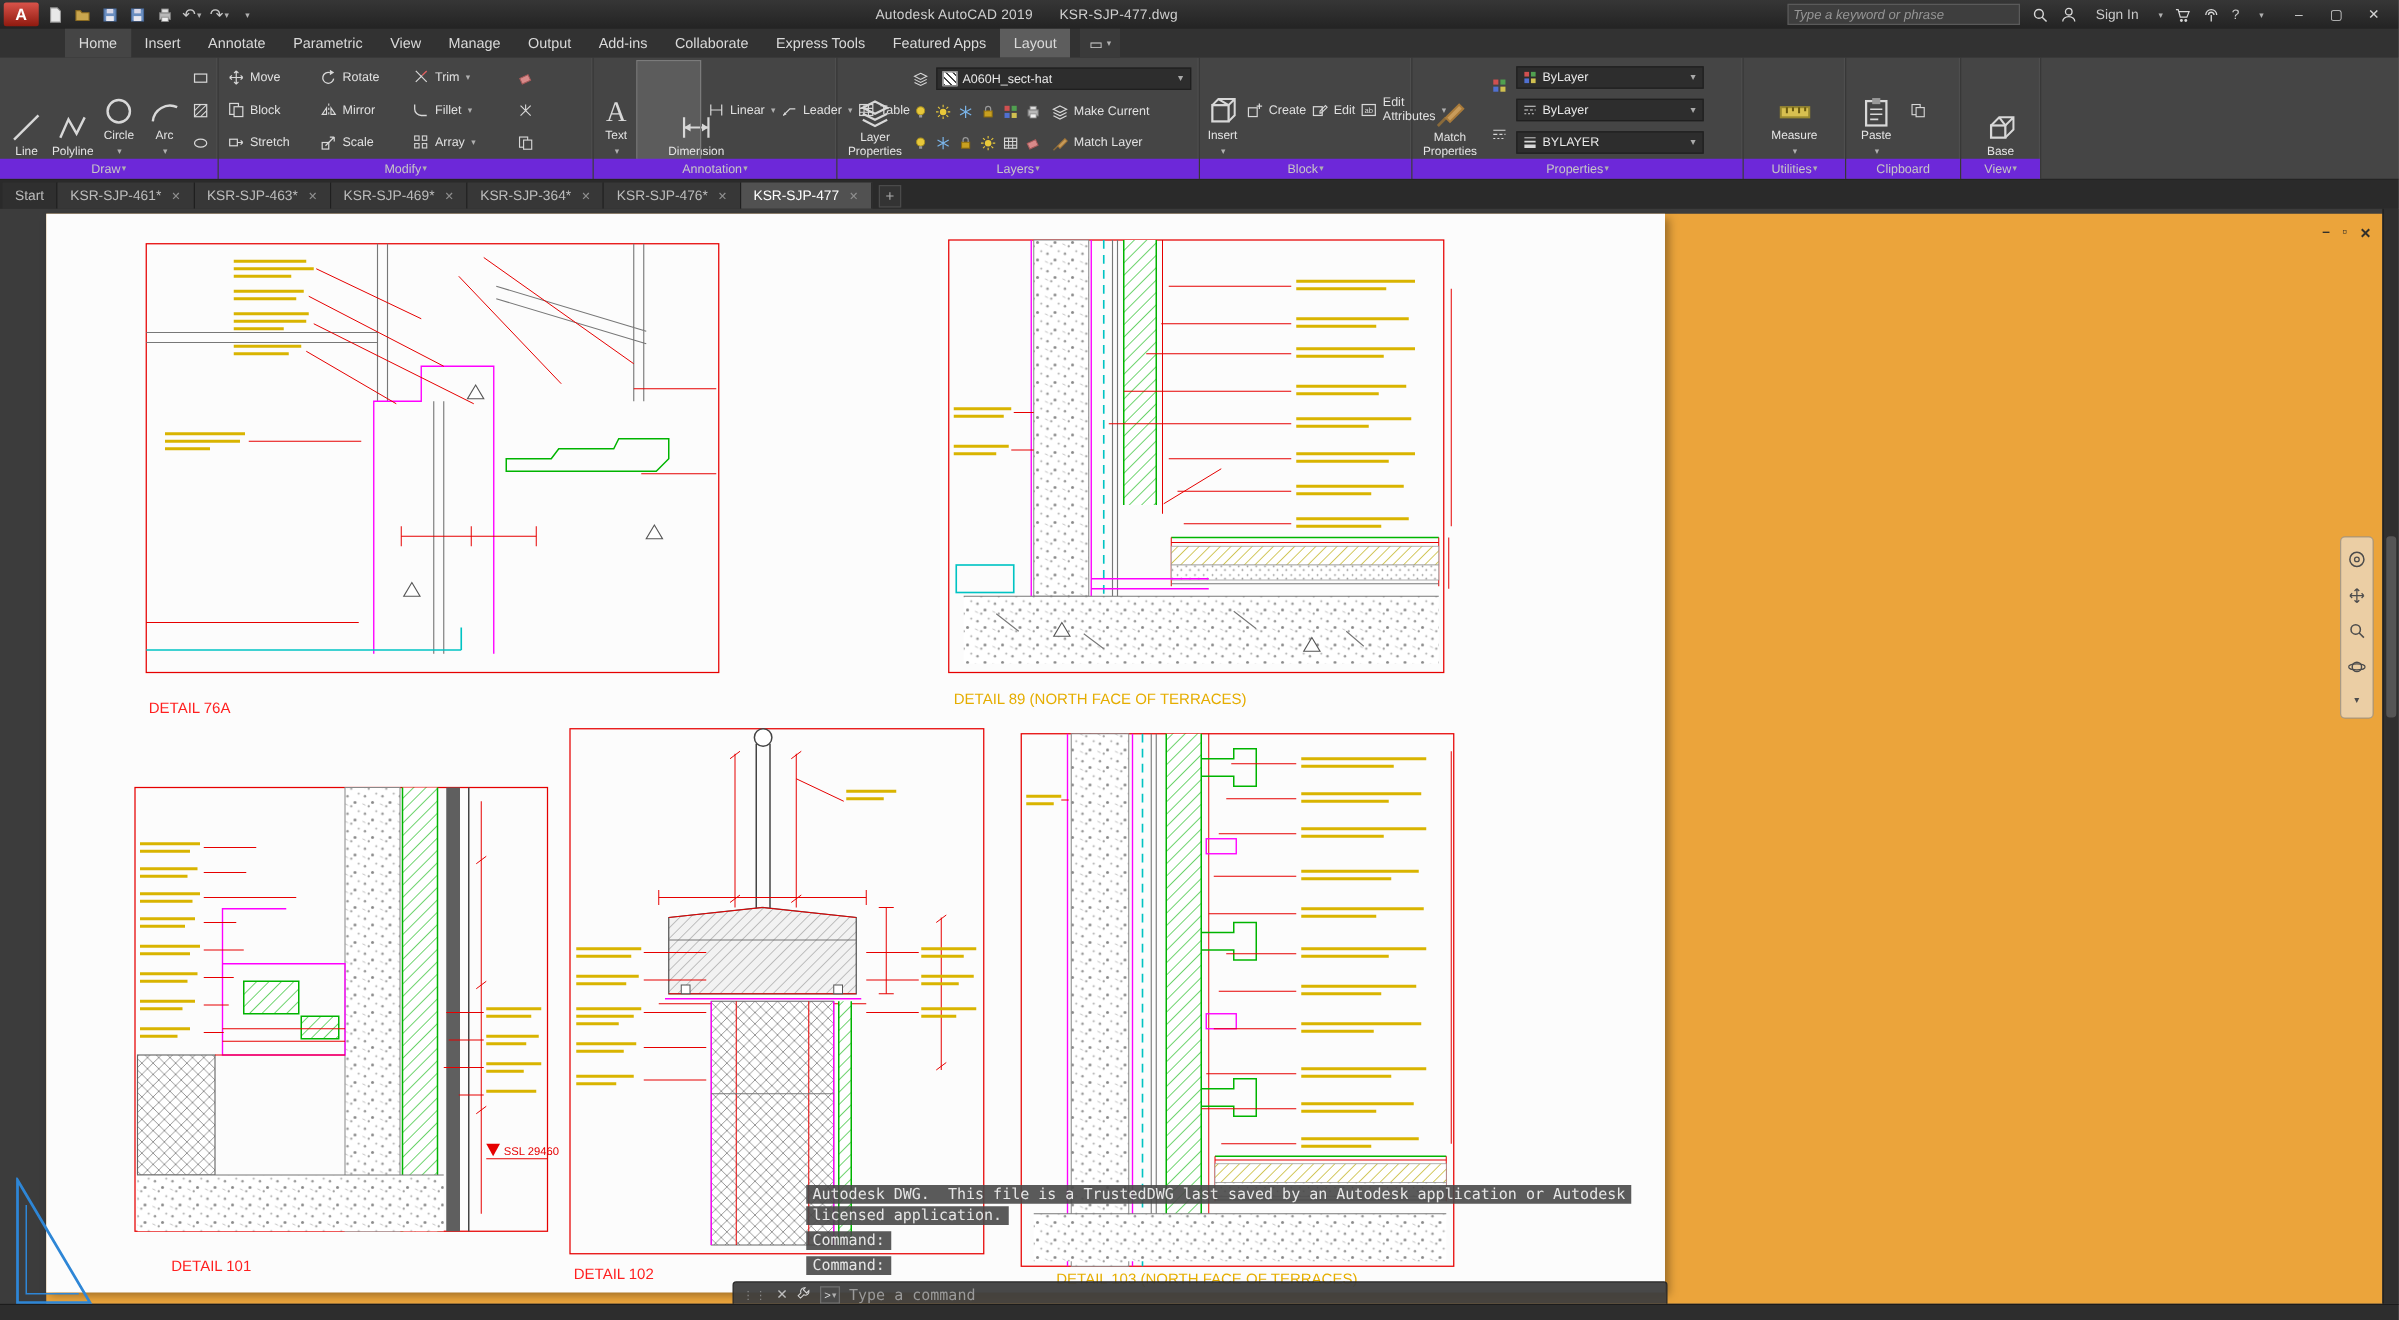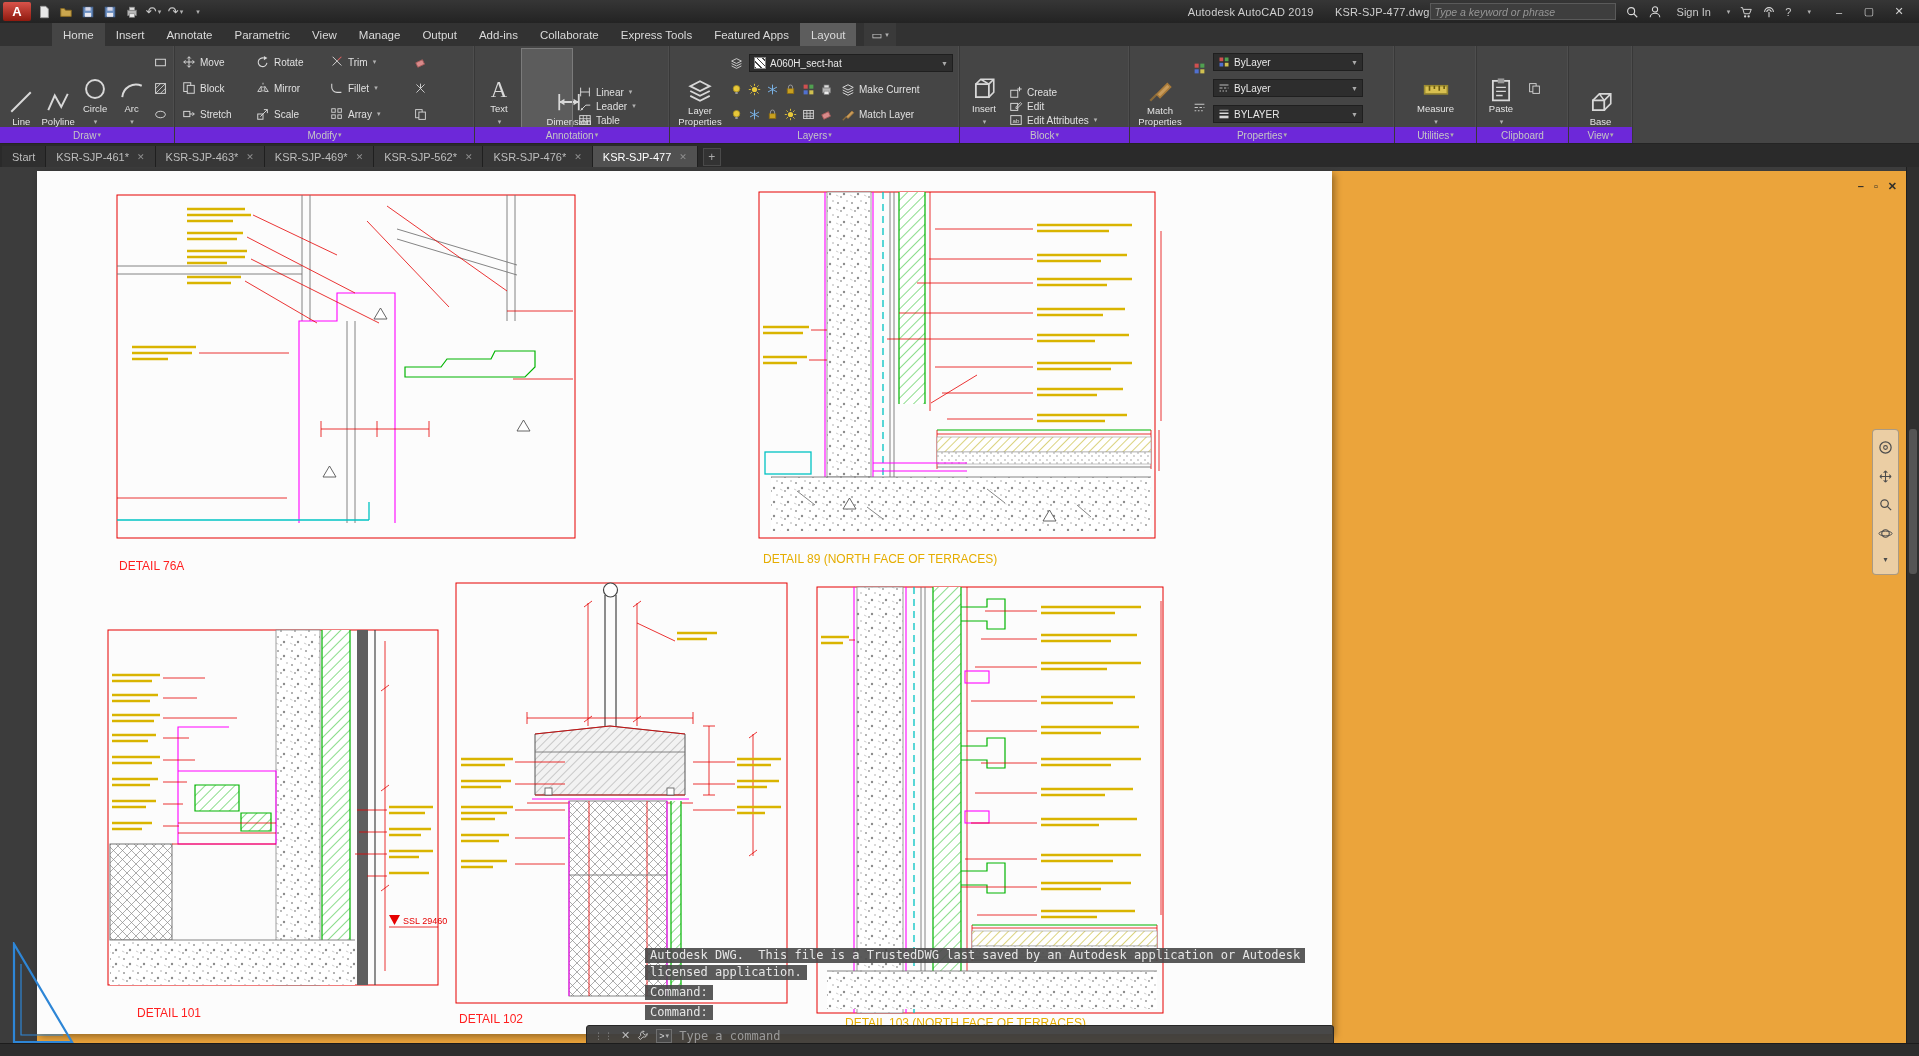--- a/index.html
+++ b/index.html
@@ -6,21 +6,21 @@
   html,body { width:1919px; height:1056px; overflow:hidden; }
   body { background:#2b2b2b; font-family:"Liberation Sans",sans-serif; }
 
   
   .titlebar { height:23px; display:flex; align-items:center; background:linear-gradient(#363636,#232323); color:#c9c9c9; font-size:11px; }
   .qat { display:flex; align-items:center; gap:3px; padding:0 6px 0 3px; }
   .acad-logo { width:28px; height:19px; border-radius:2px; background:linear-gradient(#d9534a,#8f1a0f); color:#fff; font-weight:bold; font-size:13px; display:flex; align-items:center; justify-content:center; }
   .qbtn { height:19px; min-width:19px; display:flex; align-items:center; justify-content:center; color:#c9c9c9; font-size:13px; }
   .qbtn svg { width:14px; height:14px; }
   .dd { font-size:7px; color:#b0b0b0; margin-left:1px; }
-  .title-center { flex:1; text-align:right; color:#cfcfcf; letter-spacing:.2px; }
+  .title-center { flex:1; text-align:center; color:#cfcfcf; letter-spacing:.2px; }
   .title-center .doc { margin-left:18px; }
   .title-right { display:flex; align-items:center; gap:9px; padding-right:5px; }
   .search-wrap { display:flex; align-items:center; background:#3e3e3e; border:1px solid #5a5a5a; height:17px; width:186px; padding:0 4px; }
   .search-wrap input { flex:1; background:transparent; border:0; outline:0; color:#b5b5b5; font-size:10.5px; font-style:italic; font-family:inherit; }
   .search-wrap input::placeholder { color:#969696; font-style:italic; }
   .tbtn { display:flex; align-items:center; gap:15px; color:#c9c9c9; }
   .tbtn svg { width:14px; height:14px; }
   .winbtns { display:flex; margin-left:4px; }
   .winbtn { width:30px; height:23px; display:flex; align-items:center; justify-content:center; font-size:11px; color:#d2d2d2; }
 
@@ -37,21 +37,21 @@
   .panel-body { flex:1; display:flex; align-items:stretch; padding:3px 5px 0; gap:4px; }
   .panel-label { height:16px; background:#6d28d9; display:flex; align-items:center; justify-content:center; gap:0; font-size:10px; color:#c6c6c6; }
   .bigbtn { width:50px; display:flex; flex-direction:column; align-items:center; gap:2px; padding-top:2px; color:#e4e4e4; font-size:9.5px; text-align:center; line-height:10.5px;justify-content:flex-end; }
   .bigbtn.sm { width:38px; }
   .bigbtn svg { width:26px; height:26px; flex:none; }
   .bigbtn.pressed { background:#5c5c5c; outline:1px solid #7b7b7b;padding-left:44px; }
   .grid3 { display:grid; grid-template-columns:74px 74px 78px; grid-auto-rows:26px; align-items:center; }
   .sbtn { display:flex; align-items:center; gap:4px; font-size:10px; color:#e0e0e0; padding:0 2px; }
   .sbtn svg { width:14px; height:14px; flex:none; }
   .vcol { display:flex; flex-direction:column; justify-content:space-around; align-items:center; width:20px; }
-  .rows { display:flex; flex-direction:column; justify-content:flex-end; }
+  .rows { display:flex; flex-direction:row; justify-content:space-between; }
   .combo { display:flex; align-items:center; gap:4px; background:#2d2d2d; border:1px solid #1f1f1f; height:18px; font-size:10px; color:#e8e8e8; padding:0 4px; }
   .combo .arrow { margin-left:auto; font-size:7px; color:#aaa; }
   .combo svg { width:12px; height:12px; flex:none; }
   .hatch-swatch { width:12px; height:12px; background:#fff; background-image:repeating-linear-gradient(45deg,#444 0 1px,transparent 1px 4px); border:1px solid #888; flex:none; }
   .minis { display:flex; gap:3px; align-items:center; }
   .mini { width:15px; height:15px; display:flex; align-items:center; justify-content:center; }
   .mini svg { width:13px; height:13px; }
   .mini.blue { background:#2d5f8f; outline:1px solid #4a86c0; }
   .lay-col { display:flex; flex-direction:column; justify-content:space-around; width:224px; }
   .lay-row { display:flex; align-items:center; gap:5px; }
@@ -849,21 +849,21 @@
     </div>
   <div class="ftab">
       <span>KSR-SJP-463*</span>
       <span class="x">✕</span>
     </div>
   <div class="ftab">
       <span>KSR-SJP-469*</span>
       <span class="x">✕</span>
     </div>
   <div class="ftab">
-      <span>KSR-SJP-562*</span>
+      <span>KSR-SJP-364*</span>
       <span class="x">✕</span>
     </div>
   <div class="ftab">
       <span>KSR-SJP-476*</span>
       <span class="x">✕</span>
     </div>
   <div class="ftab active">
       <span>KSR-SJP-477</span>
       <span class="x">✕</span>
     </div>

